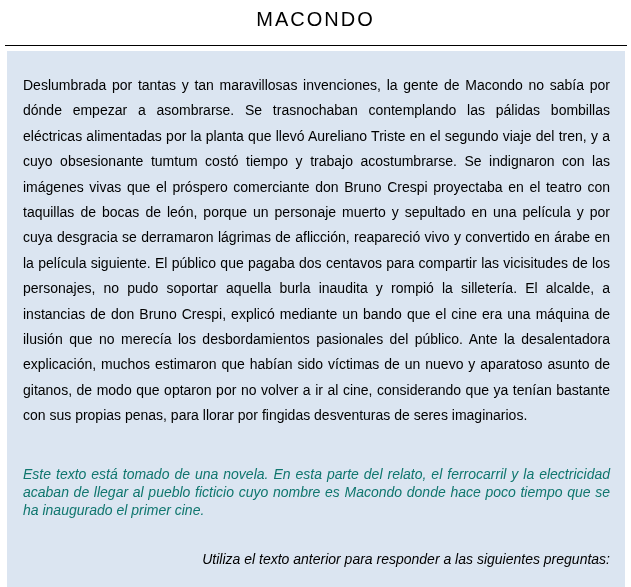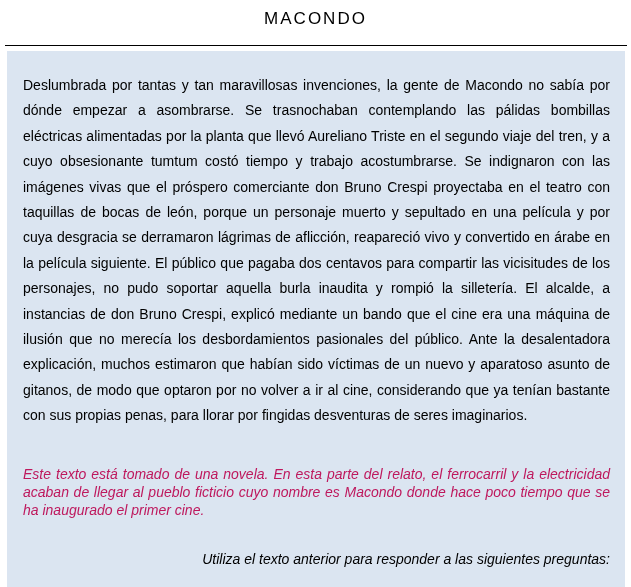--- a/index.html
+++ b/index.html
@@ -9,21 +9,21 @@
   body {
     width: 631px;
     height: 587px;
     background: #ffffff;
     font-family: "Liberation Sans", sans-serif;
     color: #000000;
     overflow: hidden;
   }
   .page-title {
     text-align: center;
-    font-size: 17px;
+    font-size: 20px;
     font-weight: 400;
     letter-spacing: 2px;
     padding-top: 8px;
     line-height: 22px;
     color: #000000;
   }
   .title-rule {
     height: 0;
     border: none;
     border-top: 1.5px solid #000000;
@@ -42,21 +42,21 @@
     line-height: 25.4px;
     text-align: justify;
     color: #000000;
   }
   .note-paragraph {
     margin-top: 36px !important;
     font-size: 14px;
     font-style: italic;
     line-height: 18px;
     text-align: justify;
-    color: #be185d;
+    color: #0f766e;
   }
   .instruction-paragraph {
     margin-top: 31px !important;
     font-size: 14px;
     font-style: italic;
     line-height: 18px;
     text-align: right;
     color: #000000;
   }
 </style>

